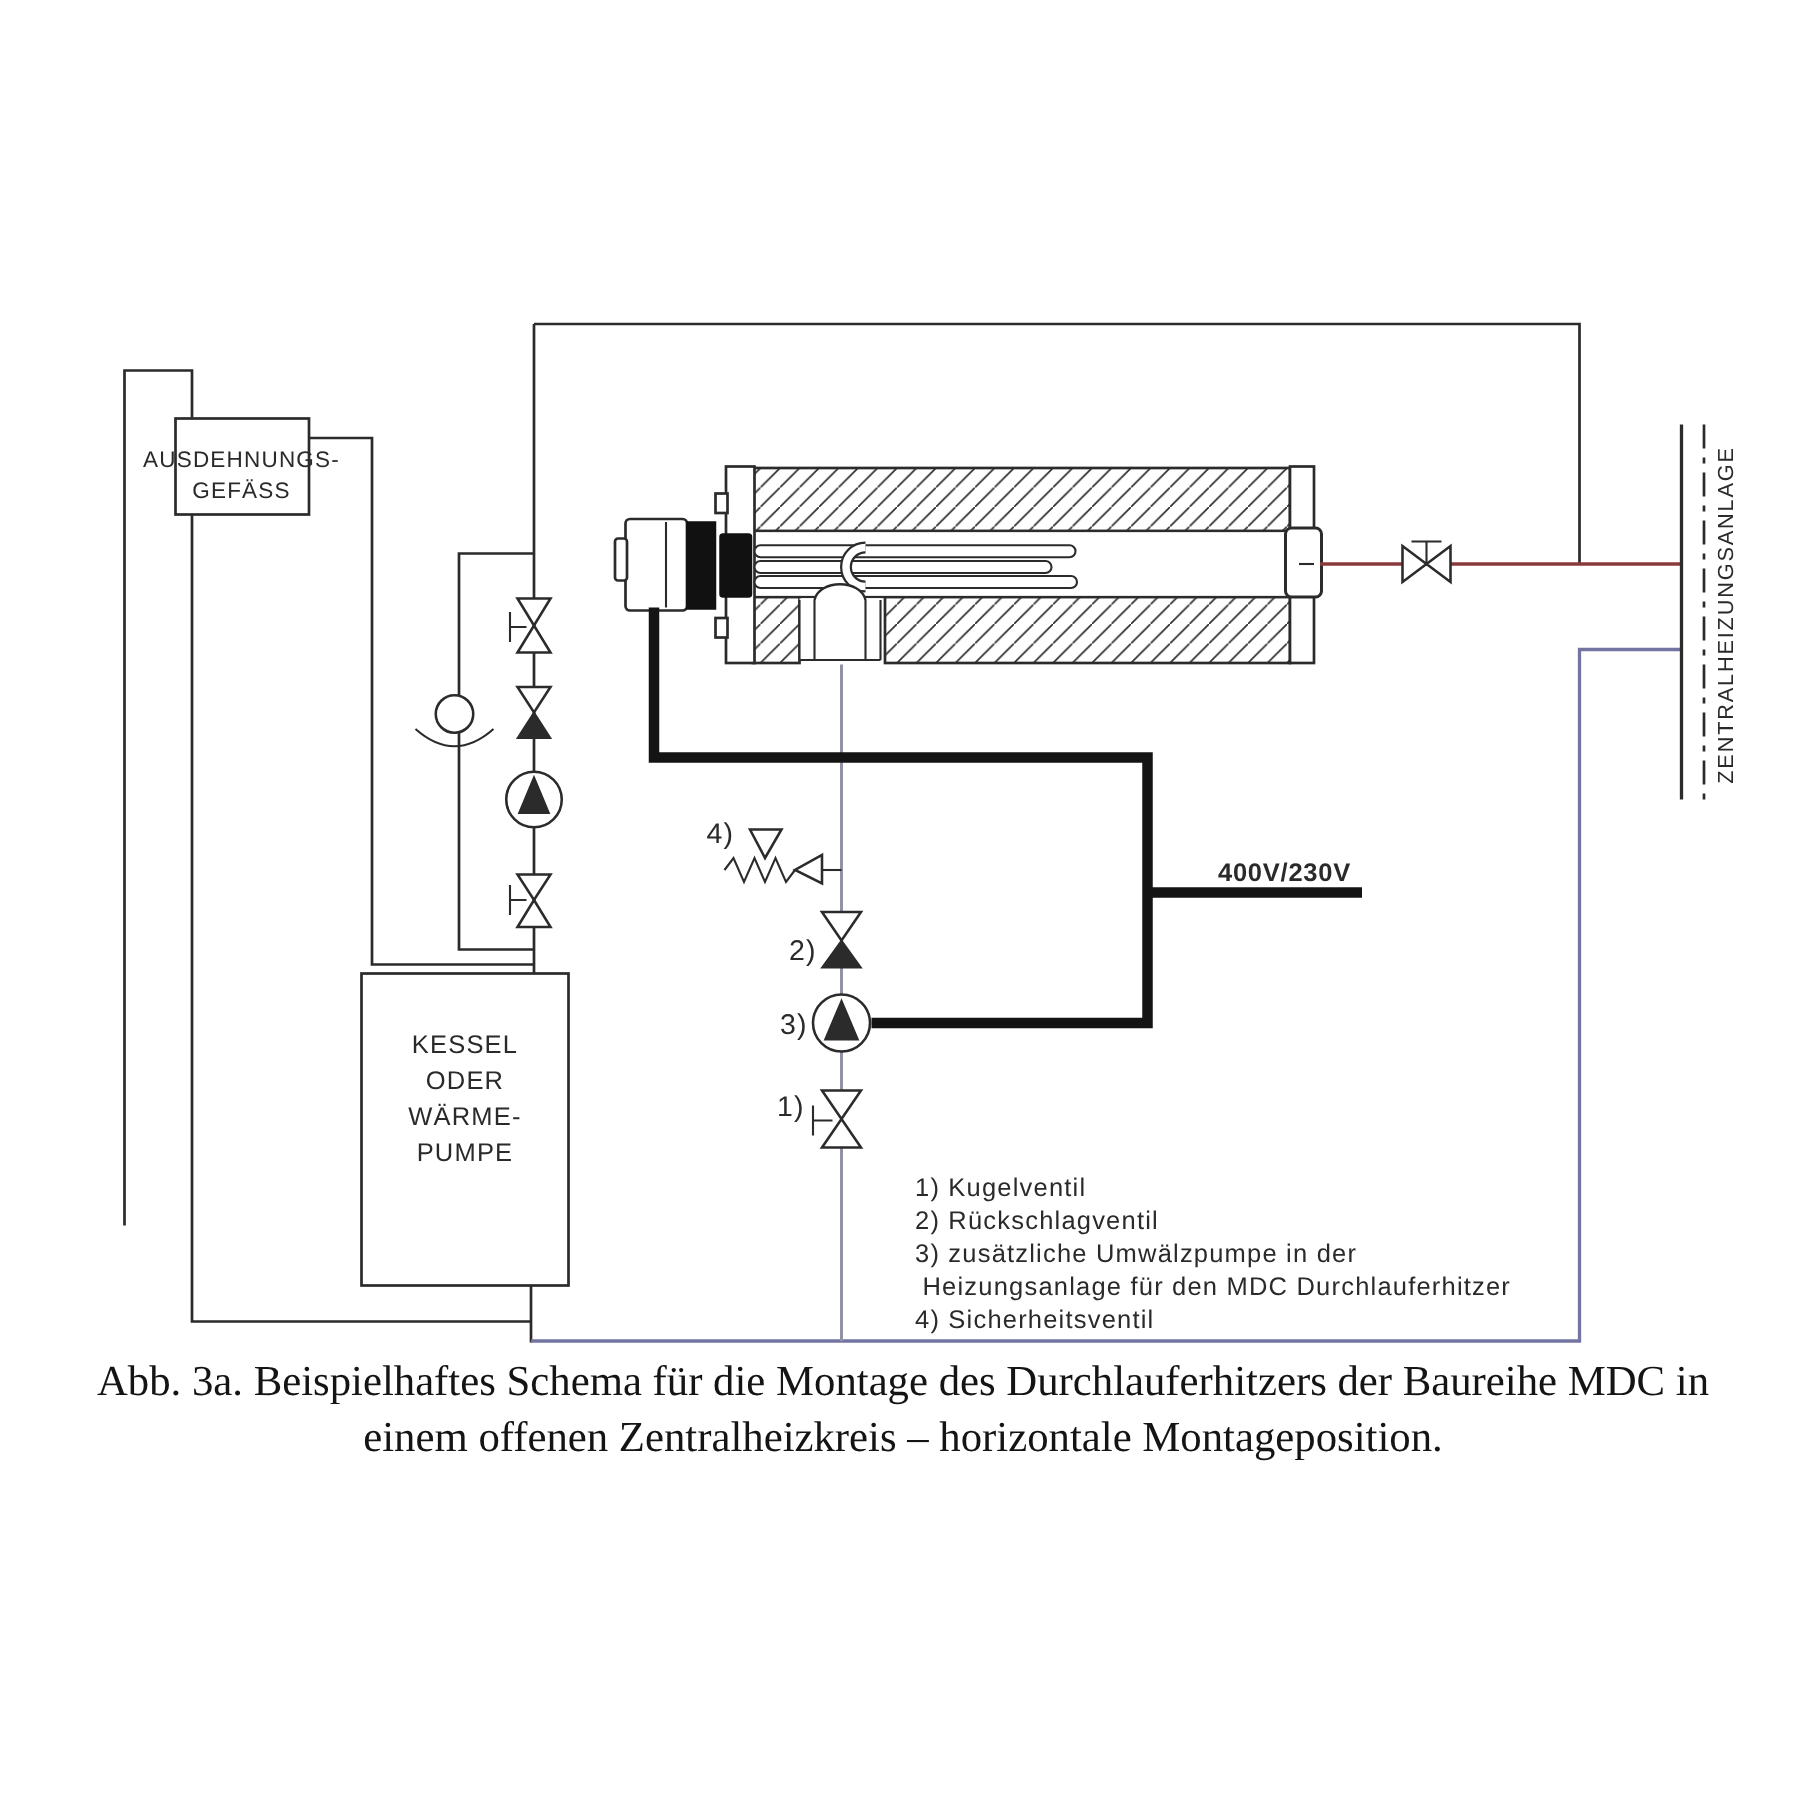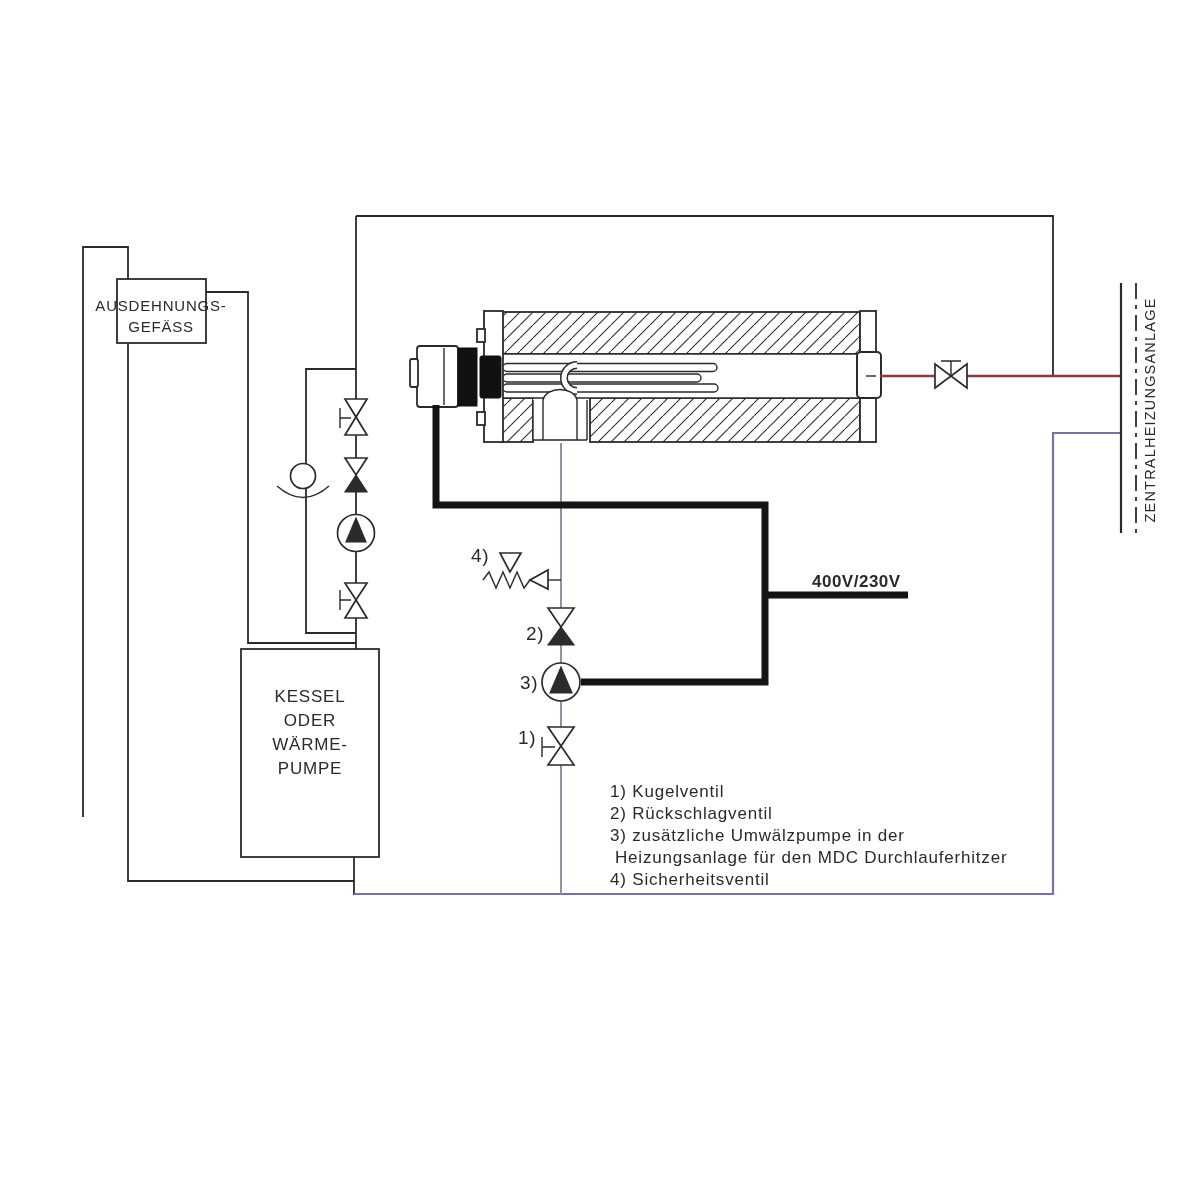--- a/index.html
+++ b/index.html
@@ -190,14 +190,18 @@
 
   <g>
     <text class="dtext legendtext" x="610" y="797">1) Kugelventil</text>
     <text class="dtext legendtext" x="610" y="819">2) Rückschlagventil</text>
     <text class="dtext legendtext" x="610" y="841">3) zusätzliche Umwälzpumpe in der</text>
     <text class="dtext legendtext" x="615" y="863">Heizungsanlage für den MDC Durchlauferhitzer</text>
     <text class="dtext legendtext" x="610" y="885">4) Sicherheitsventil</text>
   </g>
 </svg>
 
+  <div class="caption">
+    <div>Abb. 3a. Beispielhaftes Schema für die Montage des Durchlauferhitzers der Baureihe MDC in</div>
+    <div>einem offenen Zentralheizkreis – horizontale Montageposition.</div>
+  </div>
 
 </div>
 
 </body></html>

